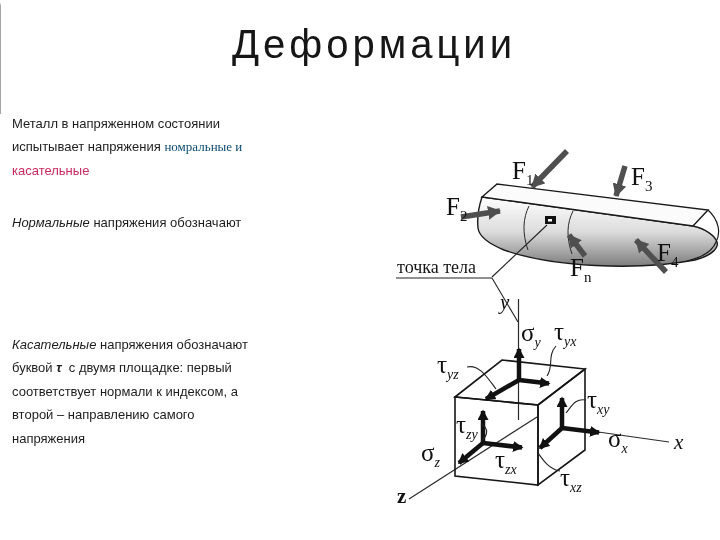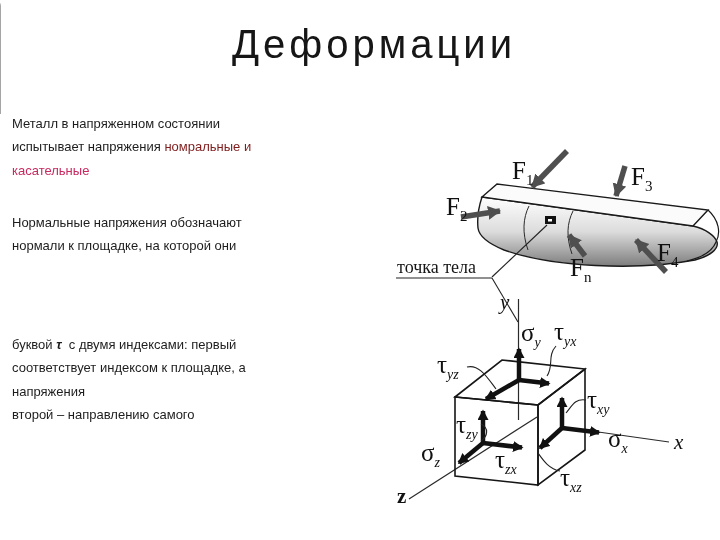--- a/index.html
+++ b/index.html
@@ -6,21 +6,21 @@
   .stage{position:relative;width:720px;height:540px;background:#ffffff;overflow:hidden;
          font-family:"Liberation Sans",sans-serif;color:#1c1c1c;border-radius:6px;}
   .edge-line{position:absolute;left:0;top:0;width:1px;height:114px;background:#8f8f8f;opacity:.8;}
   .title{position:absolute;top:22px;left:14px;width:720px;text-align:center;
          font-size:40px;letter-spacing:4px;color:#161616;}
   .para{position:absolute;left:12px;width:402px;font-size:13px;line-height:23.4px;color:#1d1d1d;}
   .p1{top:112px;}
   .p2{top:211px;}
   .p3{top:333px;}
   .tline{white-space:pre;}
-  .seg-italic{}
+  .seg-italic{font-style:italic;}
   .seg-bold{font-weight:bold;}
   .seg-bolditalic{font-weight:bold;font-style:italic;}
   svg.overlay{position:absolute;left:0;top:0;pointer-events:none;}
   .serif-label{font:18px "Liberation Serif",serif;fill:#161616;}
   .force{font:25px "Liberation Serif",serif;fill:#111;}
   .force .sub{font-size:15px;}
   .stress{font:25px "Liberation Serif",serif;fill:#111;}
   .stress .sub{font-size:14px;font-style:italic;}
   .axis-lbl{font:italic 21px "Liberation Serif",serif;fill:#111;}
   .axis-lbl-z{font:bold 21px "Liberation Serif",serif;fill:#111;}
@@ -28,32 +28,32 @@
 </head>
 <body>
 
 <div class="stage">
   <div class="edge-line"></div>
 
   <div class="title">Деформации</div>
 
   <div class="para p1">
       <div class="tline"><span>Металл в напряженном состоянии</span></div>
-      <div class="tline"><span>испытывает напряжения </span><span class="seg-red" style="color: #7f1d1d;">номральные и</span></div>
+      <div class="tline"><span>испытывает напряжения </span><span class="seg-red" style="color: #0c4a6e; font-family: Liberation Serif, serif;">номральные и</span></div>
       <div class="tline"><span class="seg-red" style="color: rgb(200, 41, 95);">касательные</span></div>
     </div>
   <div class="para p2">
       <div class="tline"><span class="seg-italic">Нормальные</span><span> напряжения обозначают</span></div>
-      <div class="tline"><span>нормали к площадке, на которой они</span></div>
     </div>
   <div class="para p3">
-      <div class="tline"><span>буквой </span><span class="seg-bolditalic">τ</span><span>  с двумя индексами: первый</span></div>
-      <div class="tline"><span>соответствует индексом к площадке, а</span></div>
+      <div class="tline"><span class="seg-italic">Касательные</span><span> напряжения обозначают</span></div>
+      <div class="tline"><span>буквой </span><span class="seg-bolditalic">τ</span><span>  с двумя площадке: первый</span></div>
+      <div class="tline"><span>соответствует нормали к индексом, а</span></div>
+      <div class="tline"><span>второй – направлению самого</span></div>
       <div class="tline"><span>напряжения</span></div>
-      <div class="tline"><span>второй – направлению самого</span></div>
     </div>
 
   <svg class="overlay" width="720" height="540" viewBox="0 0 720 540">
     <defs>
       <linearGradient id="gBody" x1="0" y1="0" x2="0" y2="1">
         <stop offset="0" stop-color="#ffffff"></stop>
         <stop offset="0.5" stop-color="#dcdcdc"></stop>
         <stop offset="1" stop-color="#7d7d7d"></stop>
       </linearGradient>
       <marker id="ahG" markerUnits="userSpaceOnUse" markerWidth="18" markerHeight="16" refX="12" refY="7" orient="auto">

